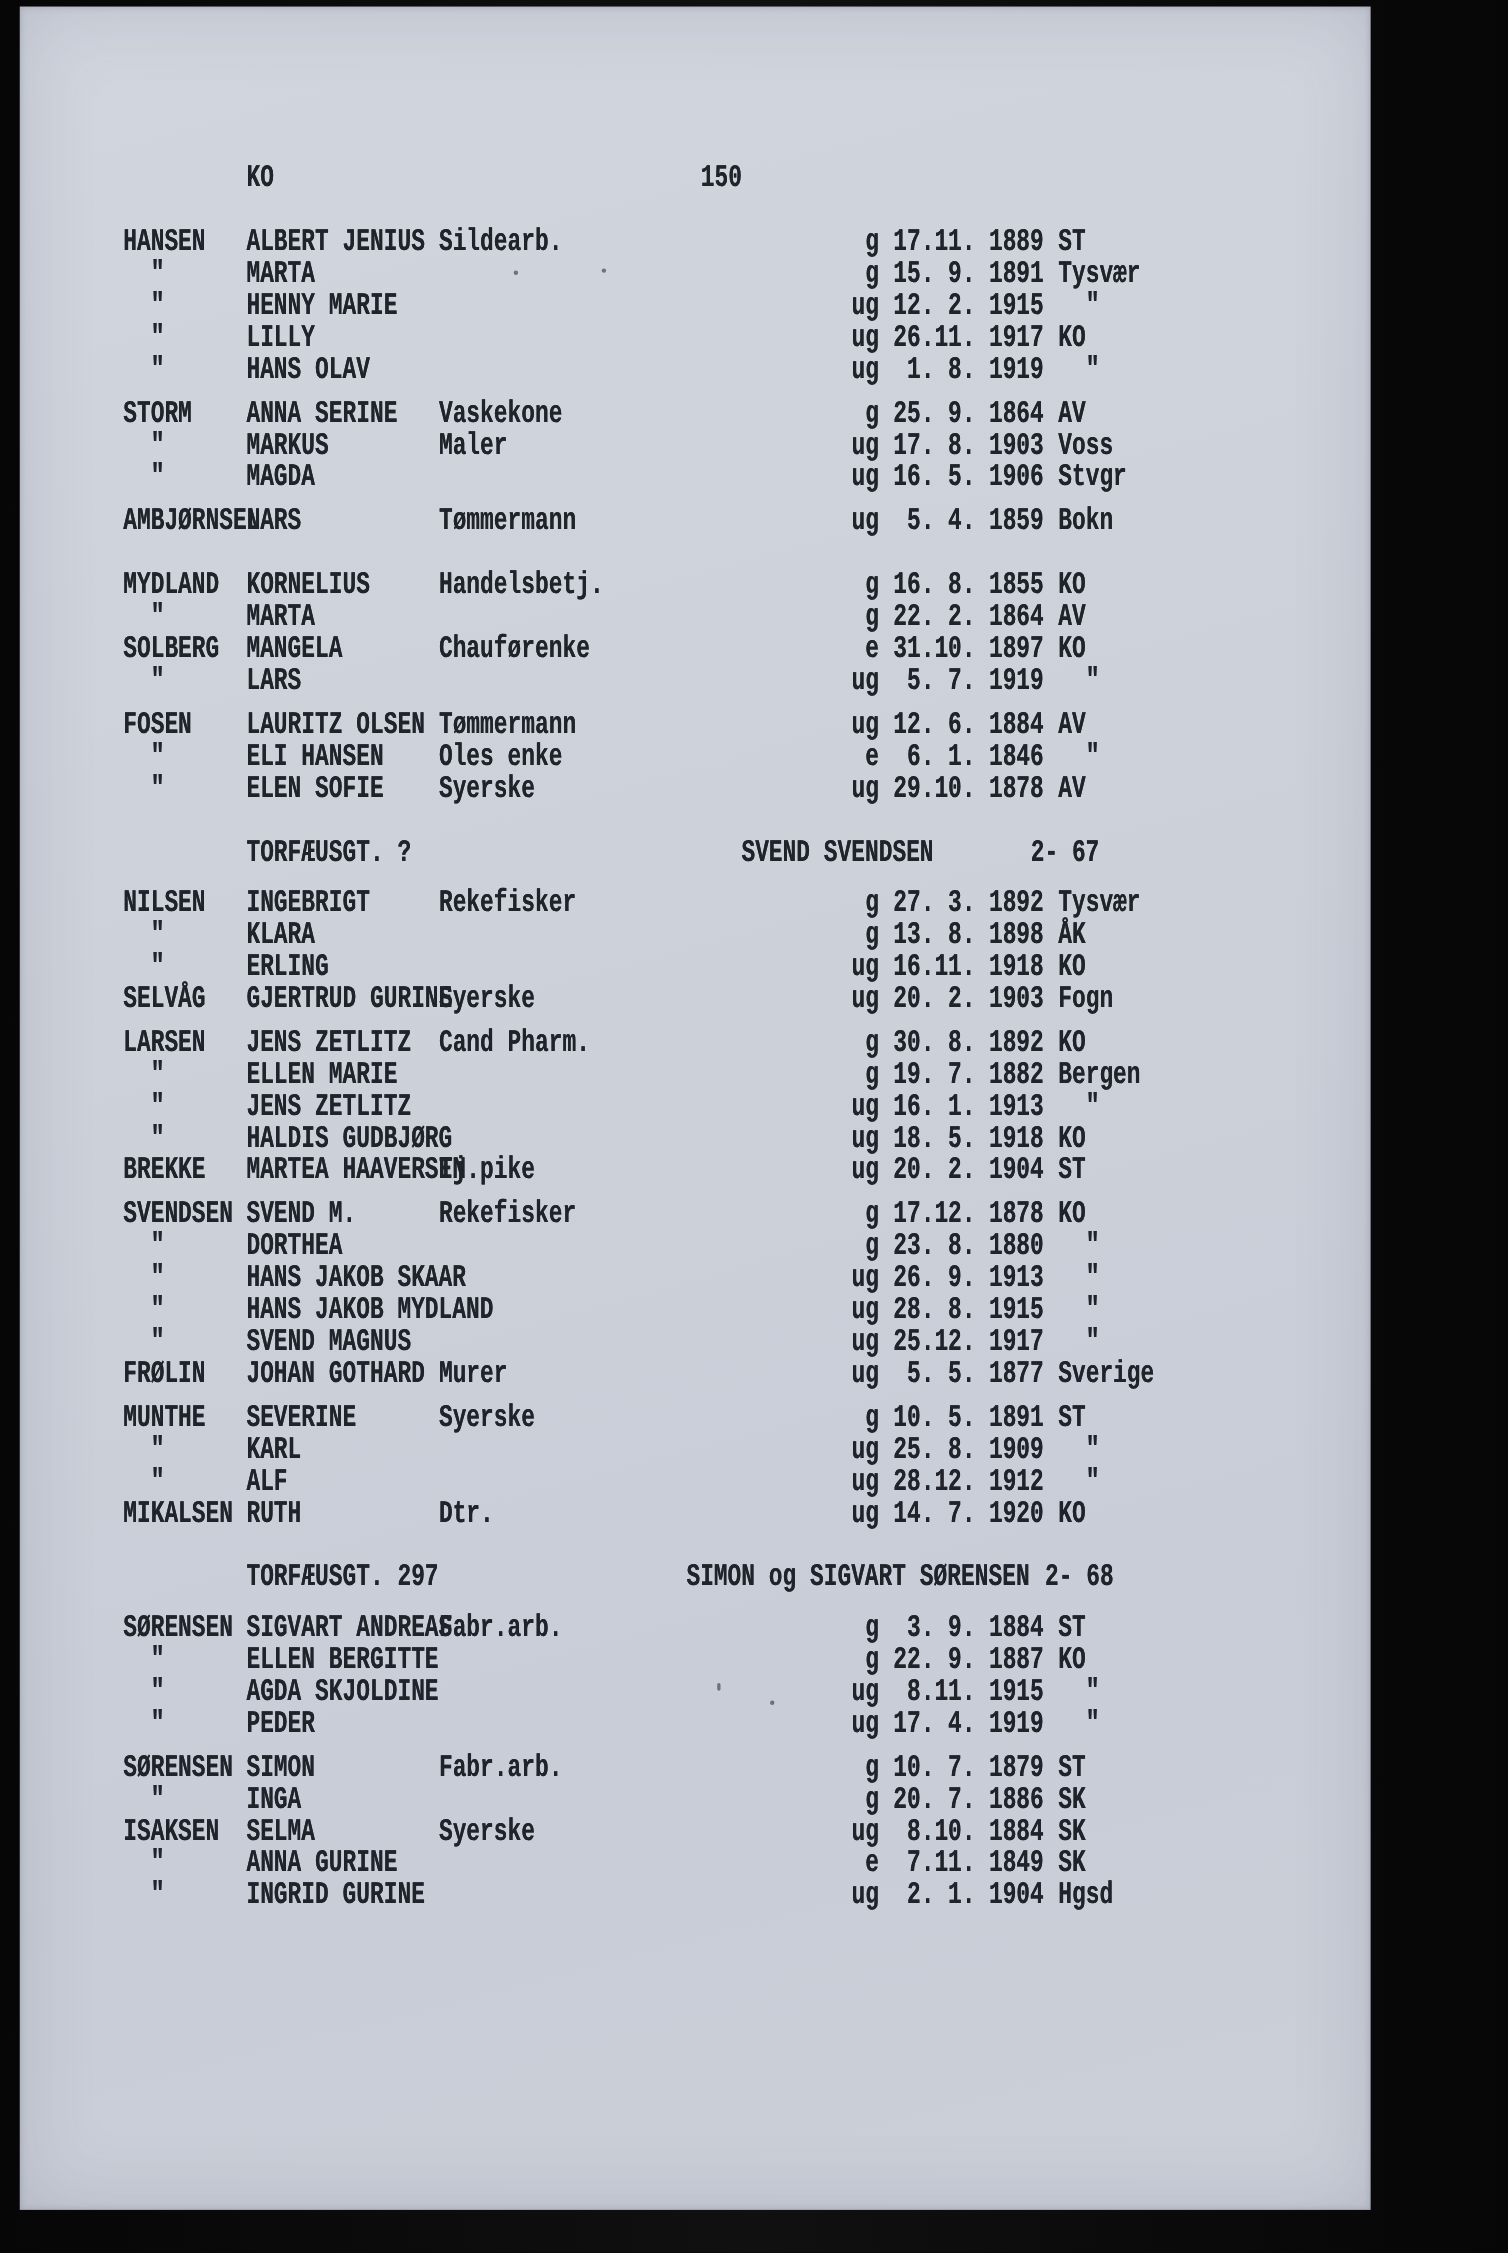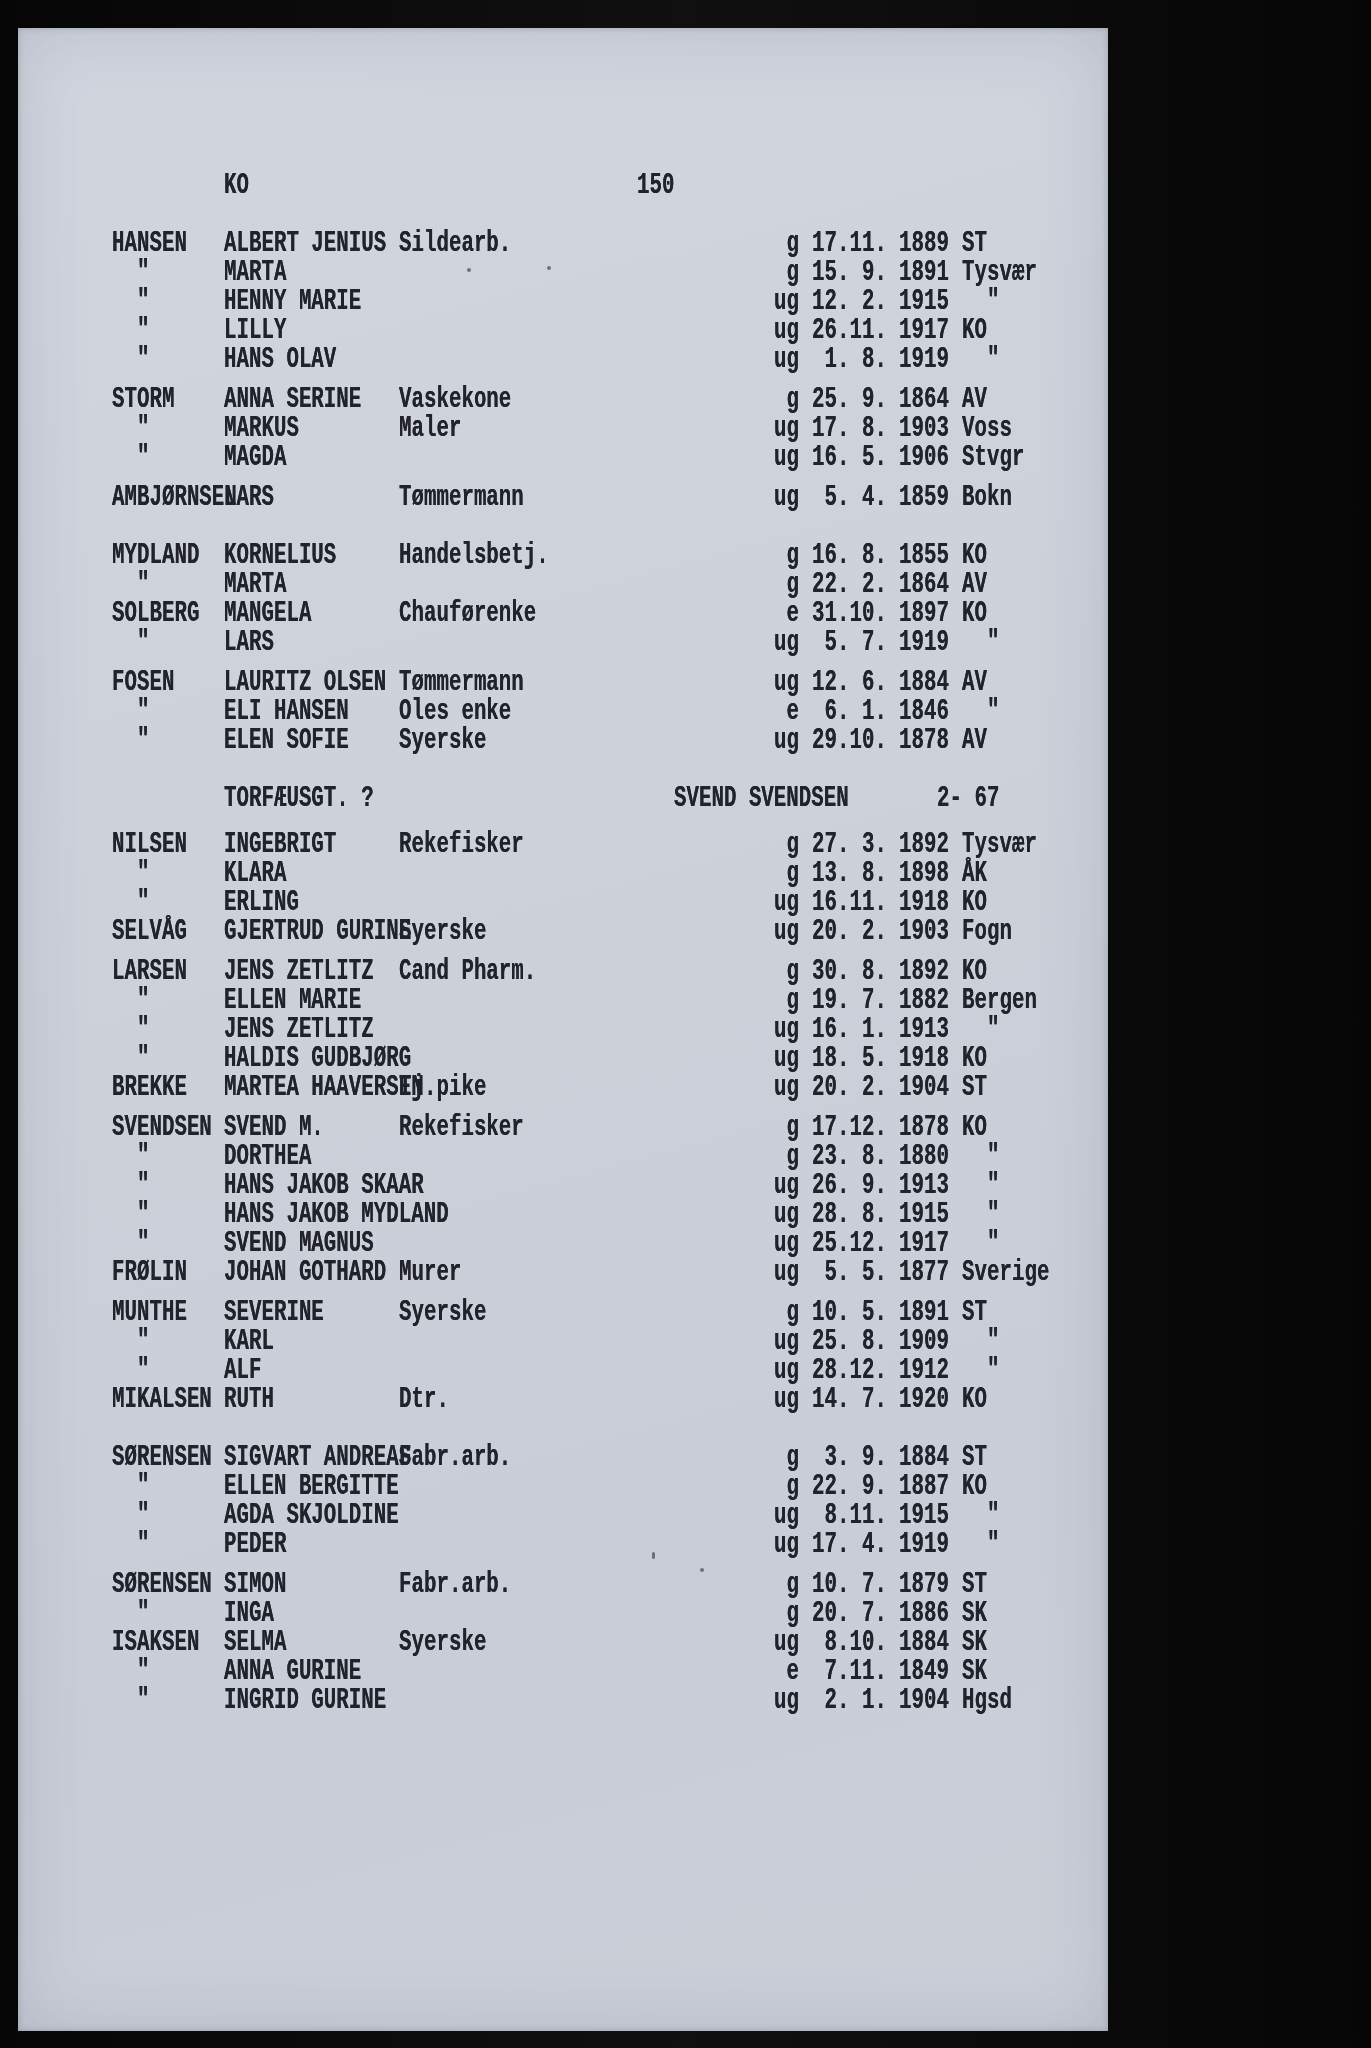--- a/index.html
+++ b/index.html
@@ -6,21 +6,21 @@
   body{
     width:1371px;height:2048px;
     background:#0b0b0c;
     position:relative;
     overflow:hidden;
     font-family:"Liberation Mono","DejaVu Sans Mono",monospace;
   }
   .scan-bg{position:absolute;inset:0;background:
     linear-gradient(90deg,#060606 0%,#101010 50%,#060606 100%);}
   .paper{
-    position:absolute;left:18px;top:28px;width:1090px;height:2003px;
+    position:absolute;left:18px;top:6px;width:1228px;height:2003px;
     background:linear-gradient(165deg,#d1d5de 0%,#cdd1da 40%,#c9cdd7 75%,#cbcfd8 100%);
     box-shadow:inset 0 0 70px rgba(70,76,98,.17), inset 0 0 6px rgba(60,64,82,.25);
   }
   .content{position:absolute;left:94px;top:144px;right:0;}
   .row{position:relative;height:29px;}
   .cell{
     position:absolute;top:0;
     white-space:pre;
     font-family:"Liberation Mono","DejaVu Sans Mono",monospace;
     font-size:20.8px;line-height:20.8px;font-weight:700;
@@ -378,20 +378,25 @@
               <span class="cell c-name">RUTH</span>
               <span class="cell c-occ">Dtr.</span>
               <span class="cell c-stat">ug</span>
               <span class="cell c-date">14. 7.</span>
               <span class="cell c-year">1920</span>
               <span class="cell c-place">KO</span>
             </div>
           </div>
         </div>
         <div class="section">
+          <div class="row header-row">
+            <span class="cell c-name">TORFÆUSGT. 297</span>
+            <span class="cell c-house-wide">SIMON og SIGVART SØRENSEN</span>
+            <span class="cell c-ref-wide">2- 68</span>
+          </div>
           <div class="group">
             <div class="row">
               <span class="cell c-sur">SØRENSEN</span>
               <span class="cell c-name">SIGVART ANDREAS</span>
               <span class="cell c-occ">Fabr.arb.</span>
               <span class="cell c-stat">g</span>
               <span class="cell c-date"> 3. 9.</span>
               <span class="cell c-year">1884</span>
               <span class="cell c-place">ST</span>
             </div>

